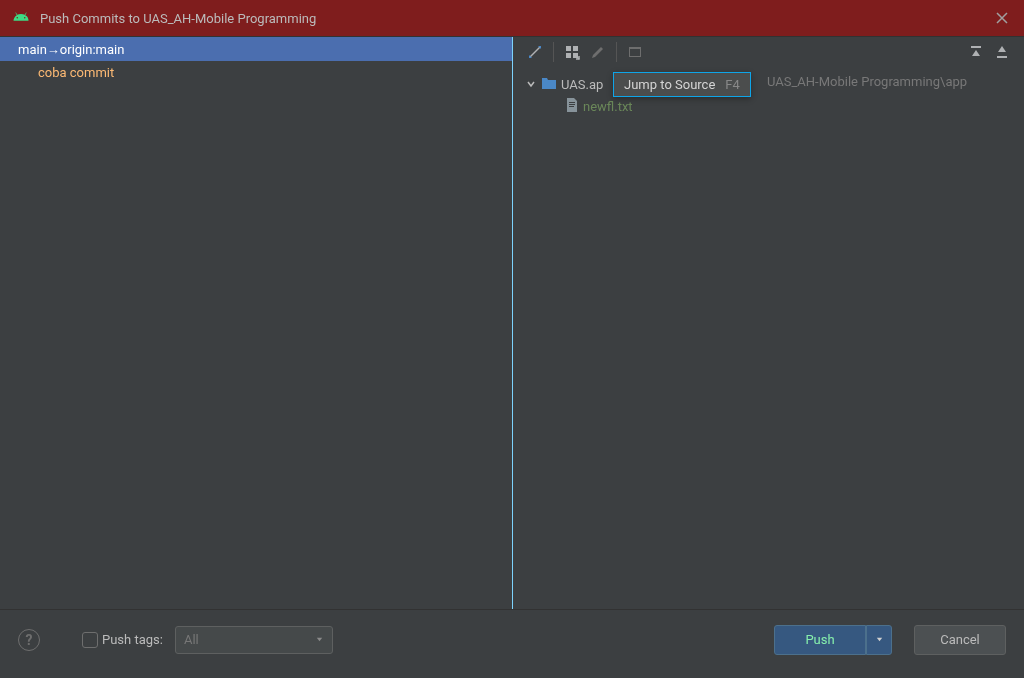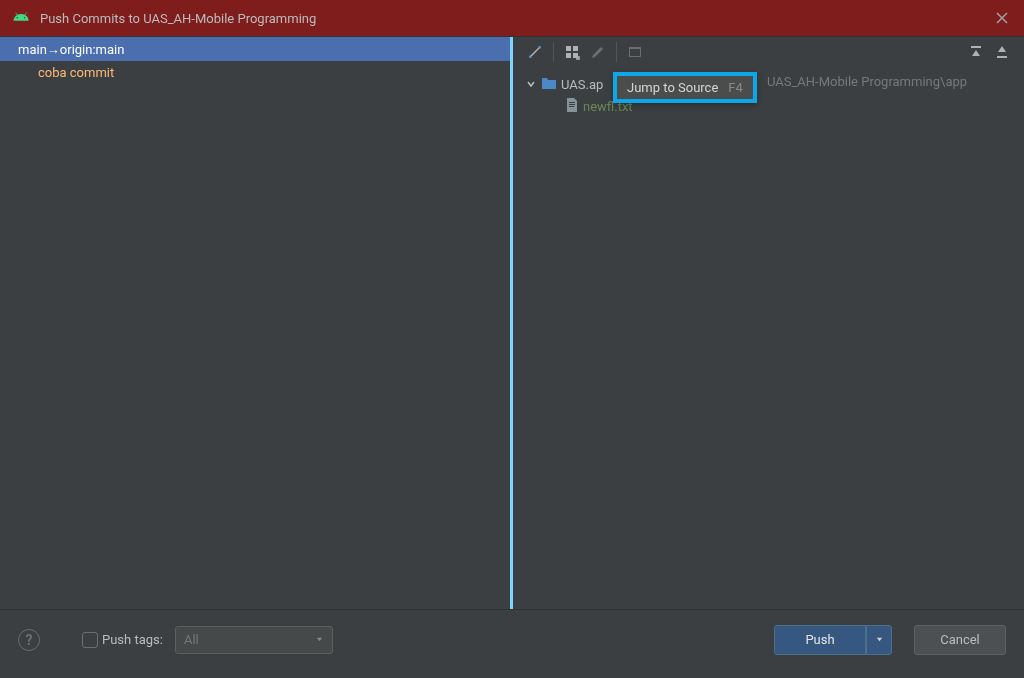--- a/index.html
+++ b/index.html
@@ -41,21 +41,21 @@
       align-items: center;
       justify-content: center;
       cursor: pointer;
     }
     .main-area {
       display: flex;
       height: 572px;
     }
     .left-panel {
       width: 513px;
-      border-right: 3px solid #7dd3fc;
+      border-right: 1px solid #7dd3fc;
       background: #3c3f41;
     }
     .branch-row {
       height: 24px;
       background: #4b6eaf;
       color: #ffffff;
       display: flex;
       align-items: center;
       padding: 0 18px;
       font-size: 13px;
@@ -135,21 +135,21 @@
       height: 16px;
     }
     .tree-label { color: #bbbbbb; }
     .tree-label.green { color: #6a8759; }
     .tree-path { color: #787878; margin-left: 4px;}
     .tooltip {
       position: absolute;
       top: 5px;
       left: 100px;
       background: #4b4d4d;
-      border: 4px solid #0ea5e9;
+      border: 1px solid #0ea5e9;
       padding: 4px 10px;
       display: flex;
       align-items: center;
       gap: 10px;
       font-size: 13px;
       z-index: 10;
       box-shadow: 0 2px 6px rgba(0,0,0,0.3);
     }
     .tooltip-label { color: #d4d4d4; }
     .tooltip-key { color: #888888; }
@@ -203,21 +203,21 @@
       cursor: pointer;
     }
     .spacer { flex: 1; }
     .push-btn-group {
       display: flex;
       height: 30px;
     }
     .push-btn {
       background: #365880;
       border: 1px solid #4c708c;
-      color: #e5e5e5;
+      color: #86efac;
       width: 92px;
       display: flex;
       align-items: center;
       justify-content: center;
       border-radius: 3px 0 0 3px;
       cursor: pointer;
       font-size: 13px;
     }
     .push-dropdown {
       background: #365880;

